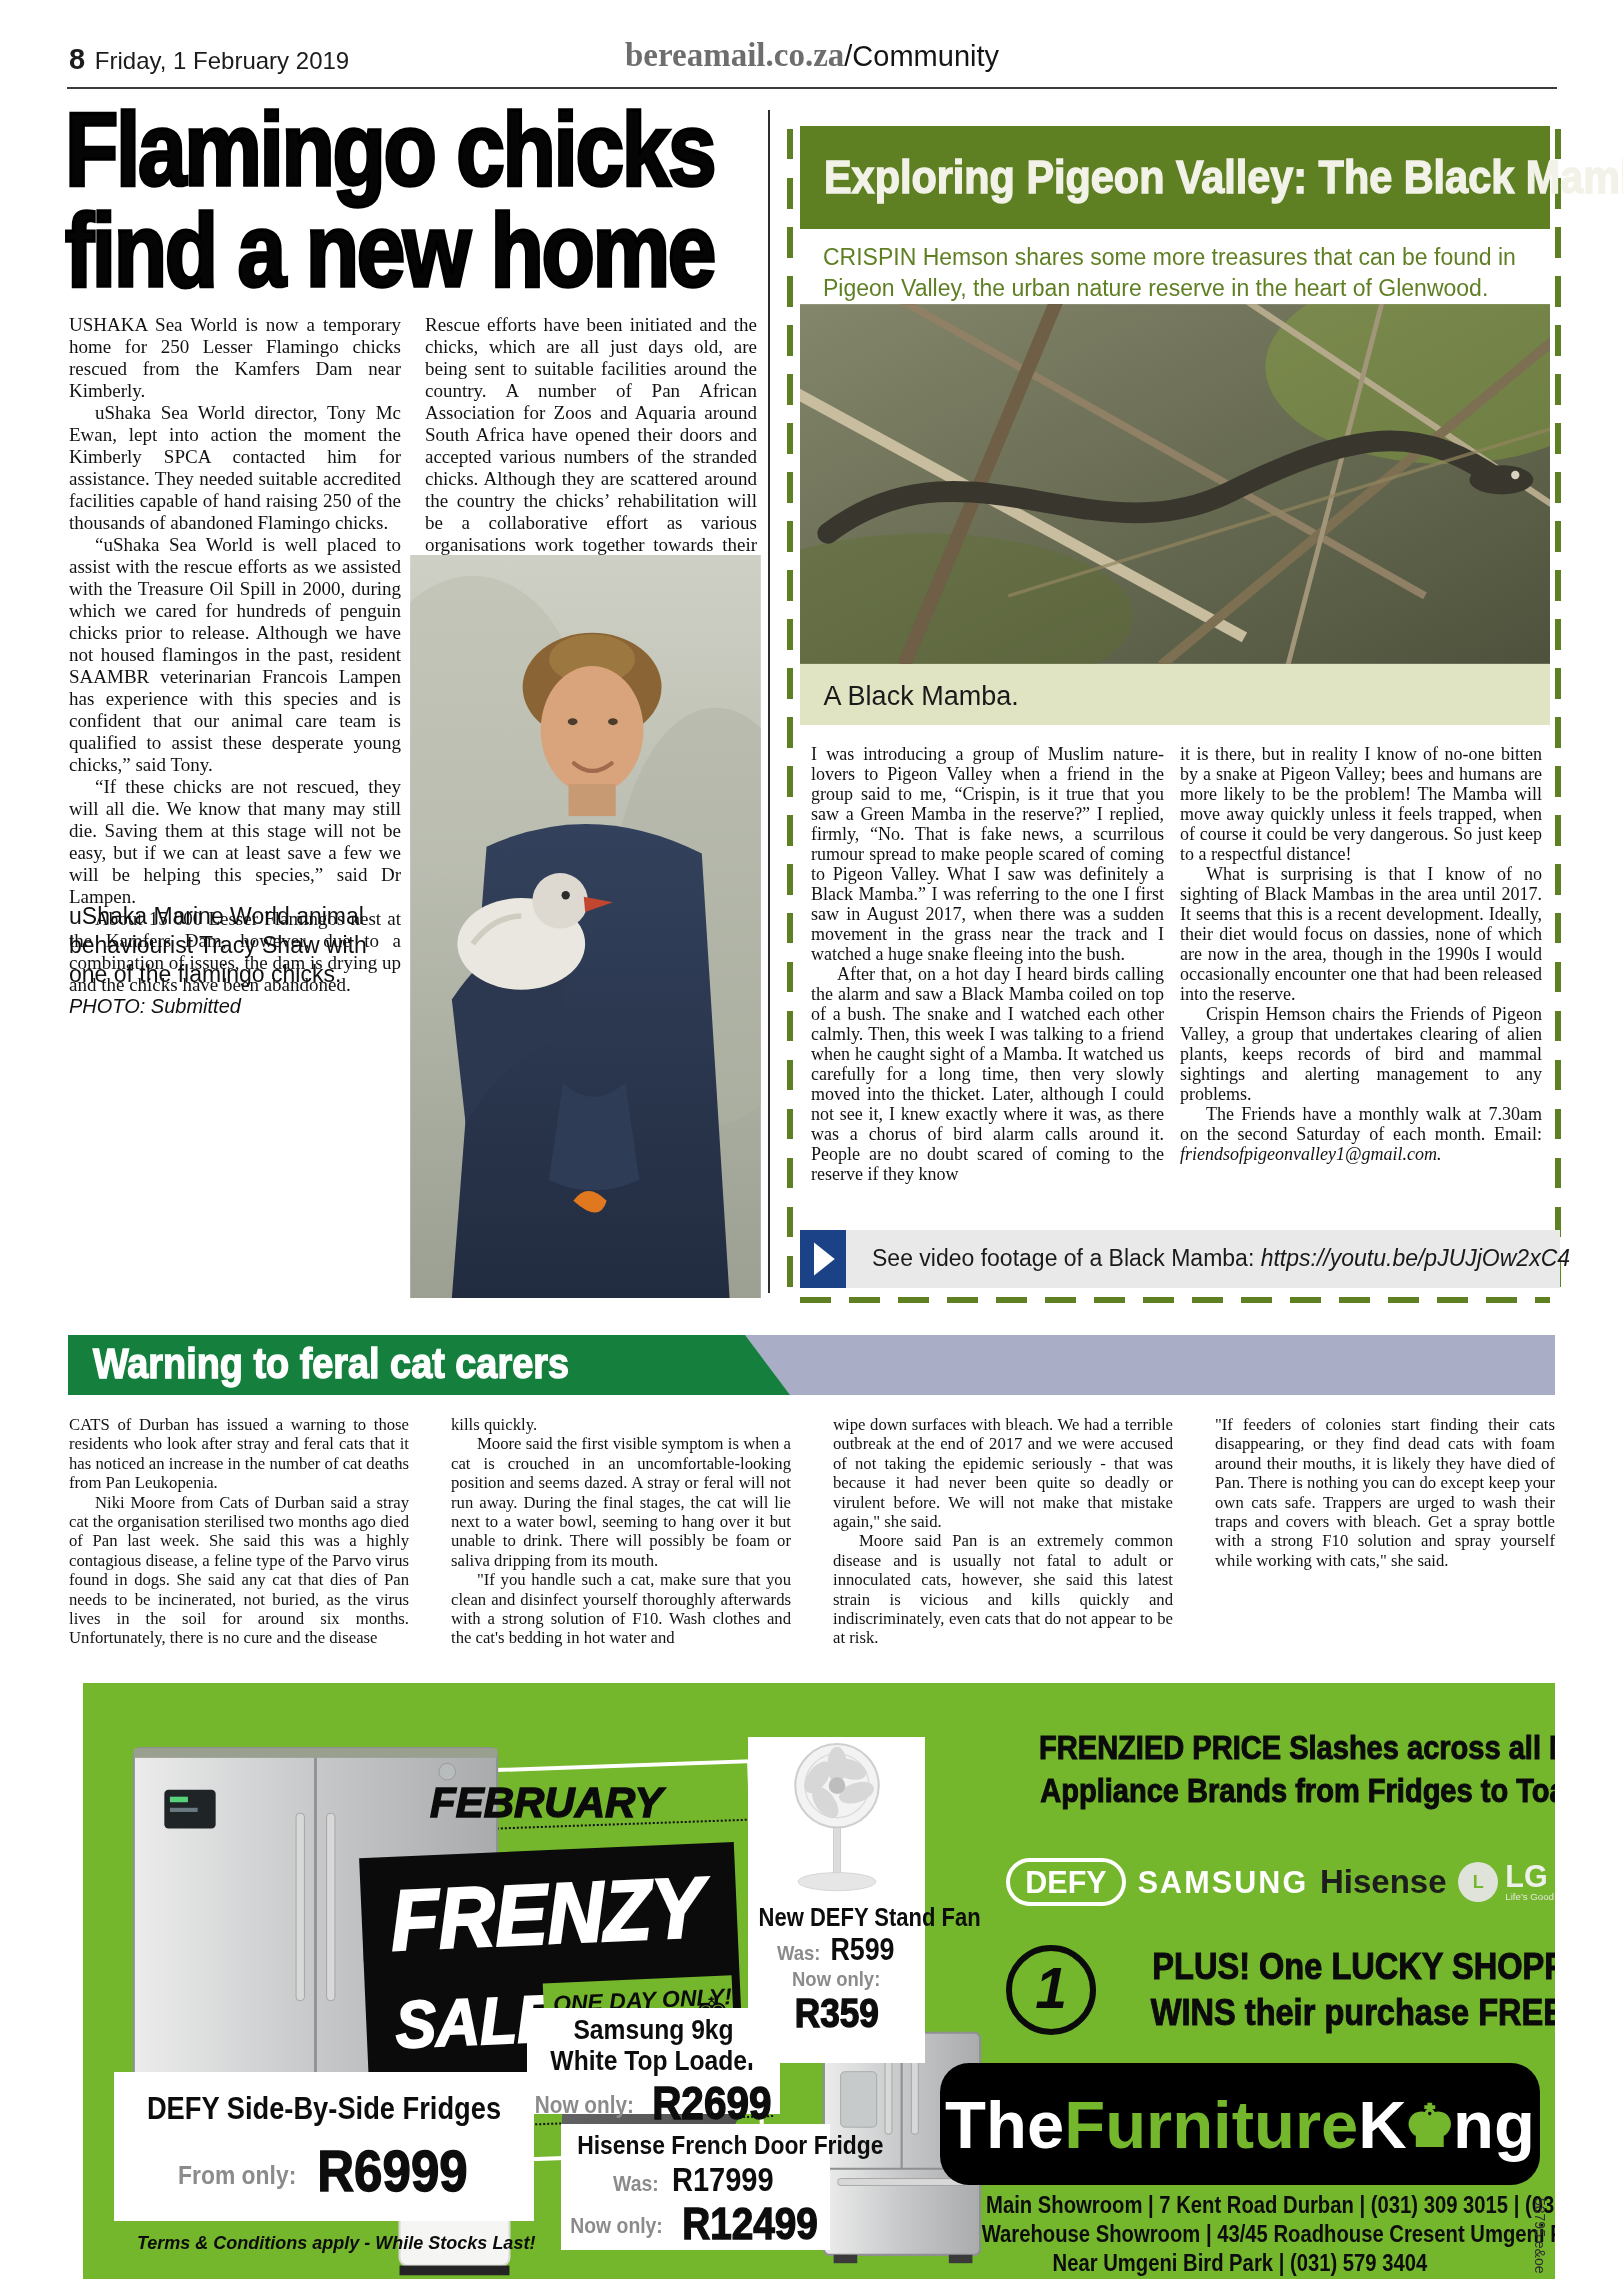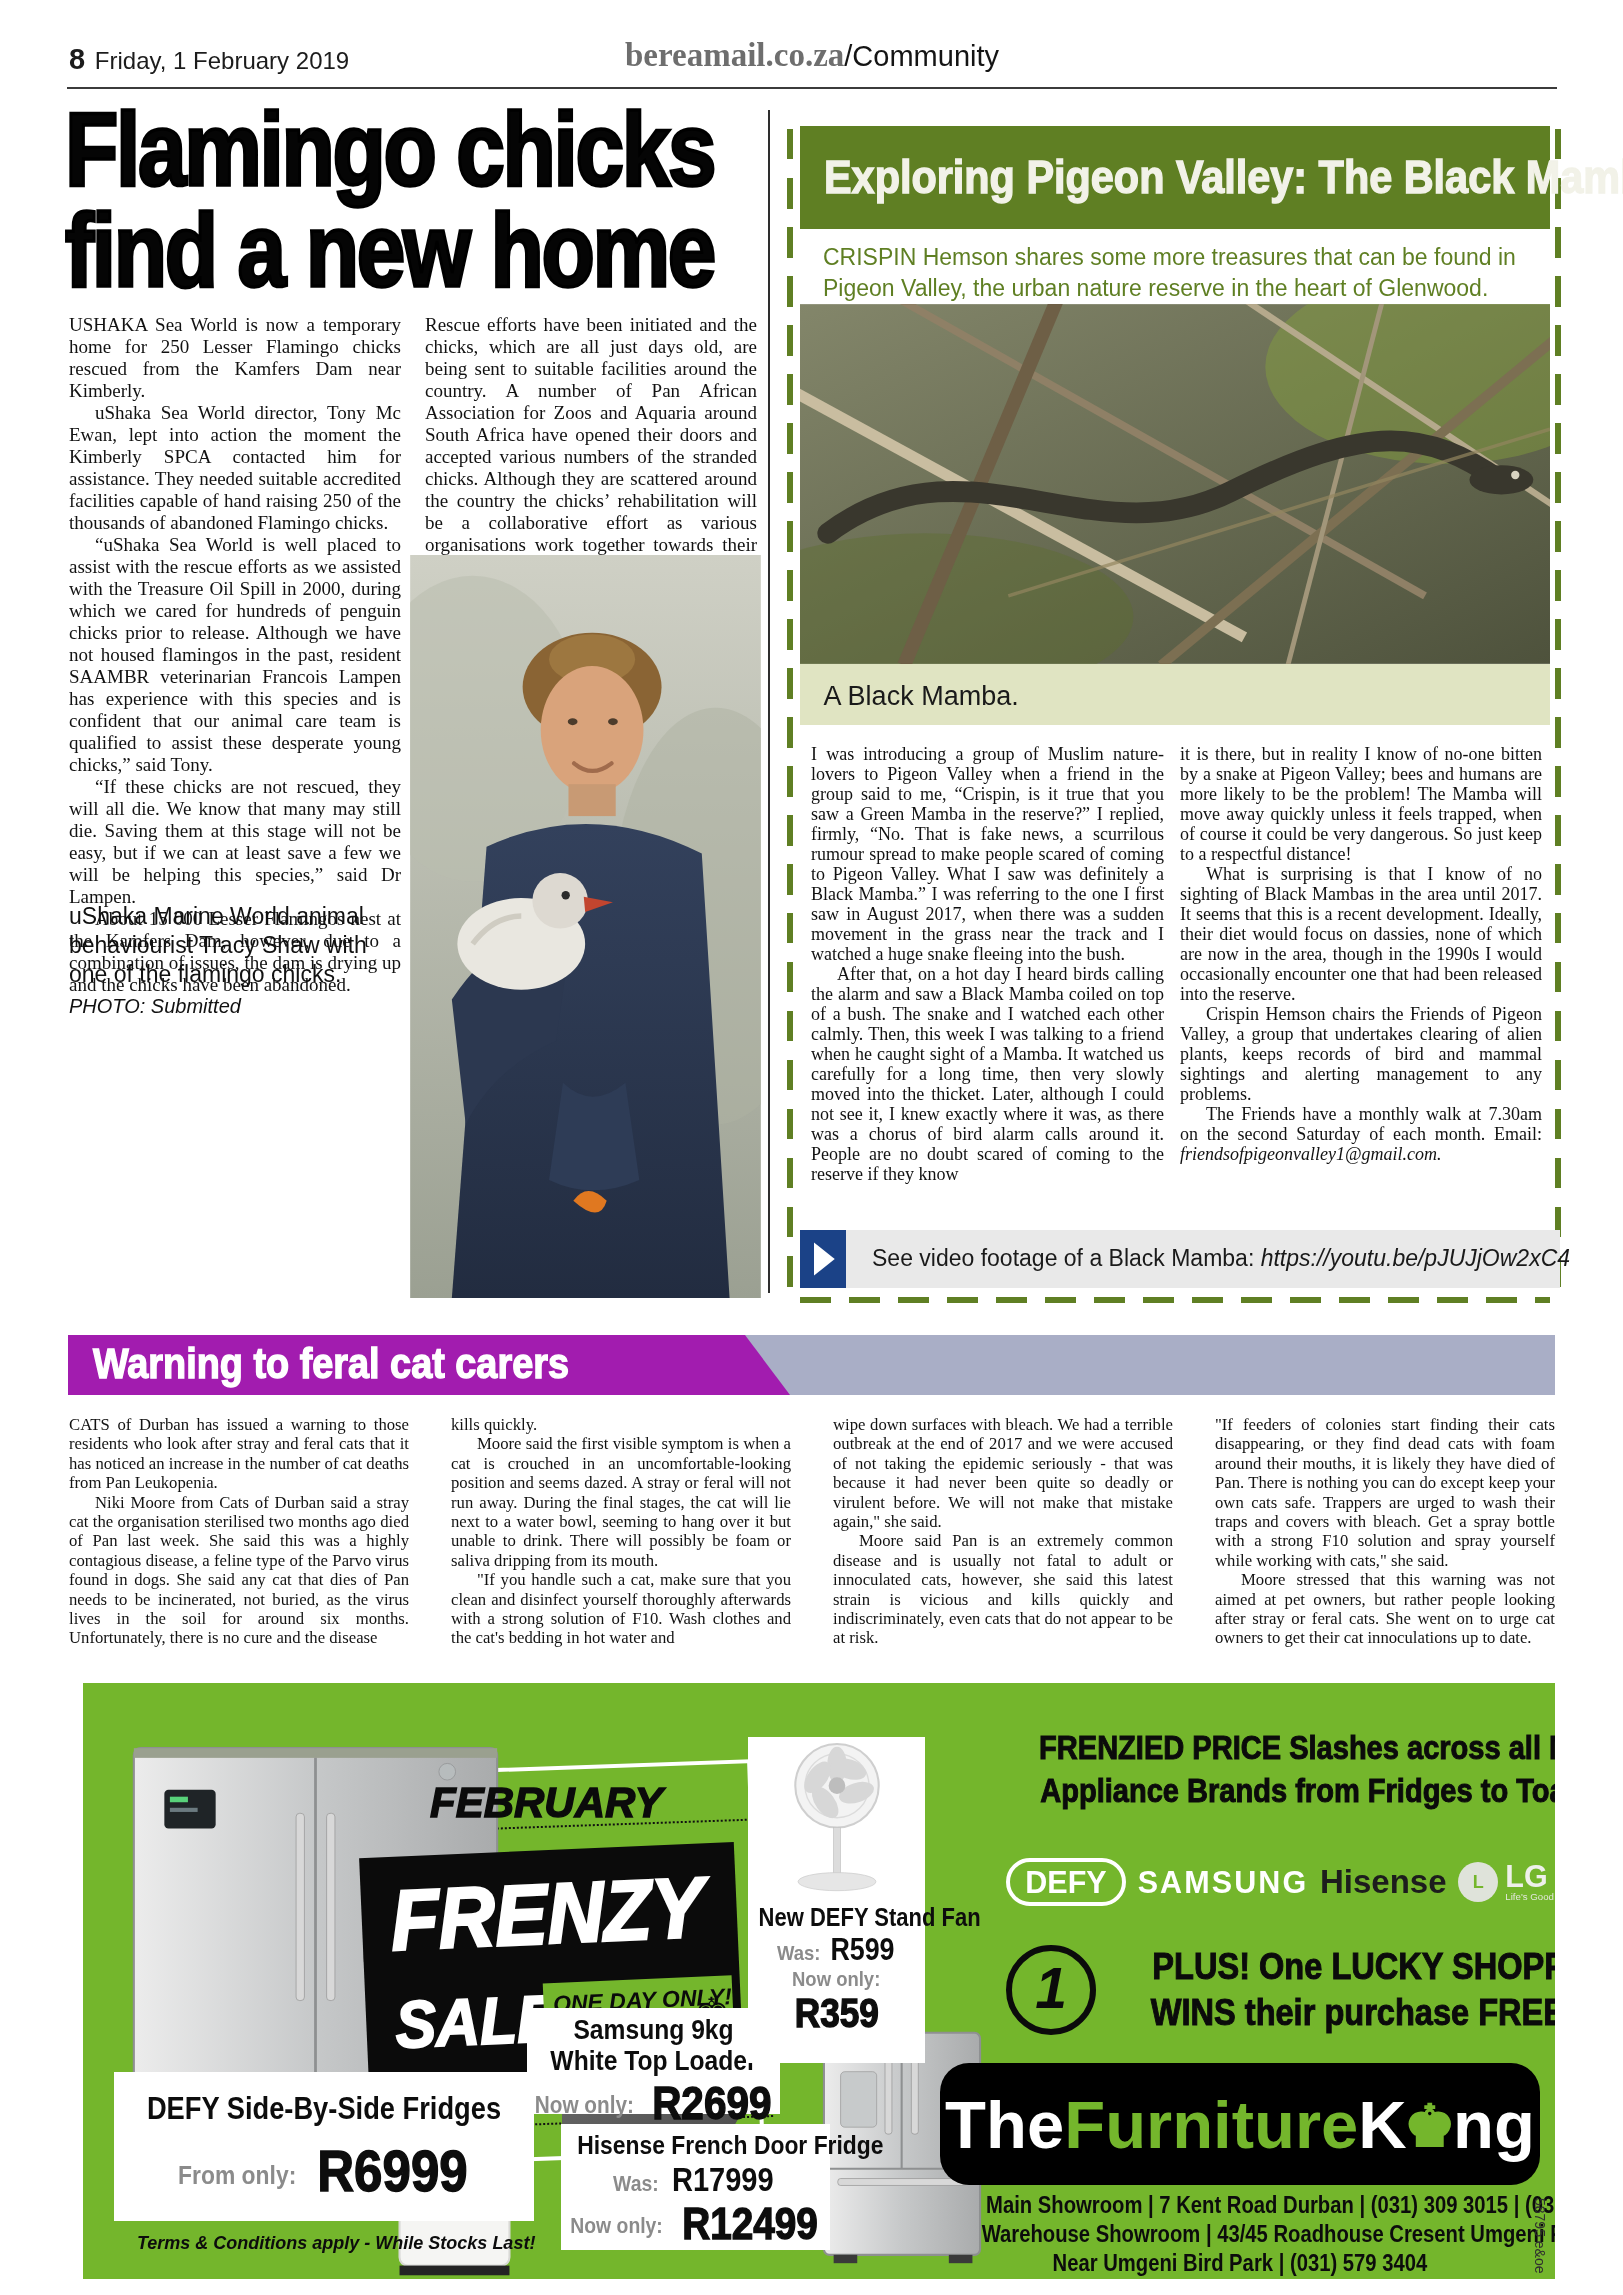--- a/index.html
+++ b/index.html
@@ -48,21 +48,21 @@
   #pv-caption{position:absolute;left:800px;top:664px;width:750px;height:61px;background:#e0e4c2;}
   #pv-caption span{position:absolute;left:23.6px;top:16.7px;font-size:27px;color:#1a1a1a;}
   #pv-col1{left:811px;top:744px;width:353px;height:472px;}
   #pv-col2{left:1180px;top:744px;width:362px;height:479px;}
   #pv-video{position:absolute;left:800px;top:1230px;width:760px;height:58px;background:#e9e9e9;}
   #pv-video .arrow{position:absolute;left:0;top:0;width:46px;height:58px;background:#1b4287;}
   #pv-video .txt{position:absolute;left:72px;top:15.3px;font-size:23px;color:#1a1a1a;white-space:nowrap;}
 
   
   #warn-banner{position:absolute;left:68px;top:1335px;width:1487px;height:60px;background:#a9aec6;}
-  #warn-dark{position:absolute;left:0;top:0;width:722px;height:60px;background:#a21caf;
+  #warn-dark{position:absolute;left:0;top:0;width:722px;height:60px;background:#15803d;
       clip-path:polygon(0 0,677px 0,722px 100%,0 100%);}
   #warn-title{position:absolute;left:25px;top:4.2px;font-size:43px;font-weight:bold;color:#fff;
       -webkit-text-stroke:1.4px #fff;transform:scaleX(.88);transform-origin:left top;white-space:nowrap;}
   #cat-col1{left:69px;top:1415px;width:340px;height:285px;}
   #cat-col2{left:451px;top:1415px;width:340px;height:285px;}
   #cat-col3{left:833px;top:1415px;width:340px;height:285px;}
   #cat-col4{left:1215px;top:1415px;width:340px;height:285px;}
 
   
   #ad{position:absolute;left:83px;top:1683px;width:1472px;height:596px;background:#74b62c;overflow:hidden;}
@@ -278,21 +278,20 @@
     <p>kills quickly.</p>
     <p>Moore said the first visible symptom is when a cat is crouched in an uncomfortable-looking position and seems dazed. A stray or feral will not run away. During the final stages, the cat will lie next to a water bowl, seeming to hang over it but unable to drink. There will possibly be foam or saliva dripping from its mouth.</p>
     <p>"If you handle such a cat, make sure that you clean and disinfect yourself thoroughly afterwards with a strong solution of F10. Wash clothes and the cat's bedding in hot water and</p>
   </div>
   <div id="cat-col3" class="col cat-col">
     <p>wipe down surfaces with bleach. We had a terrible outbreak at the end of 2017 and we were accused of not taking the epidemic seriously - that was because it had never been quite so deadly or virulent before. We will not make that mistake again," she said.</p>
     <p>Moore said Pan is an extremely common disease and is usually not fatal to adult or innoculated cats, however, she said this latest strain is vicious and kills quickly and indiscriminately, even cats that do not appear to be at risk.</p>
   </div>
   <div id="cat-col4" class="col cat-col">
     <p>"If feeders of colonies start finding their cats disappearing, or they find dead cats with foam around their mouths, it is likely they have died of Pan. There is nothing you can do except keep your own cats safe. Trappers are urged to wash their traps and covers with bleach. Get a spray bottle with a strong F10 solution and spray yourself while working with cats," she said.</p>
-    <p>Moore stressed that this warning was not aimed at pet owners, but rather people looking after stray or feral cats. She went on to urge cat owners to get their cat innoculations up to date.</p>
   </div>
 
   <div id="ad">
 
     <div id="ad-fridge1">
       <svg width="389" height="355" viewBox="0 0 560 512">
         <defs>
             <linearGradient id="slv" x1="0" y1="0" x2="1" y2="0">
           <stop offset="0" stop-color="#ececec"></stop>
               <stop offset=".5" stop-color="#c6c8c9"></stop>

